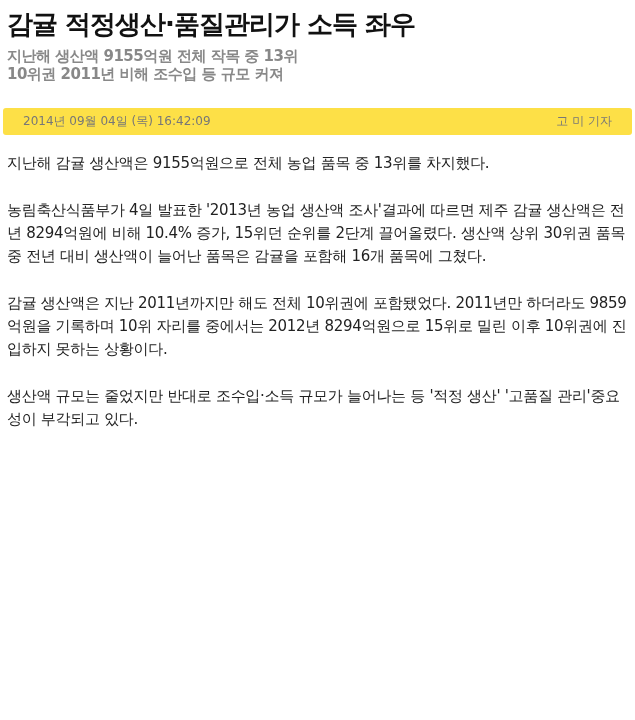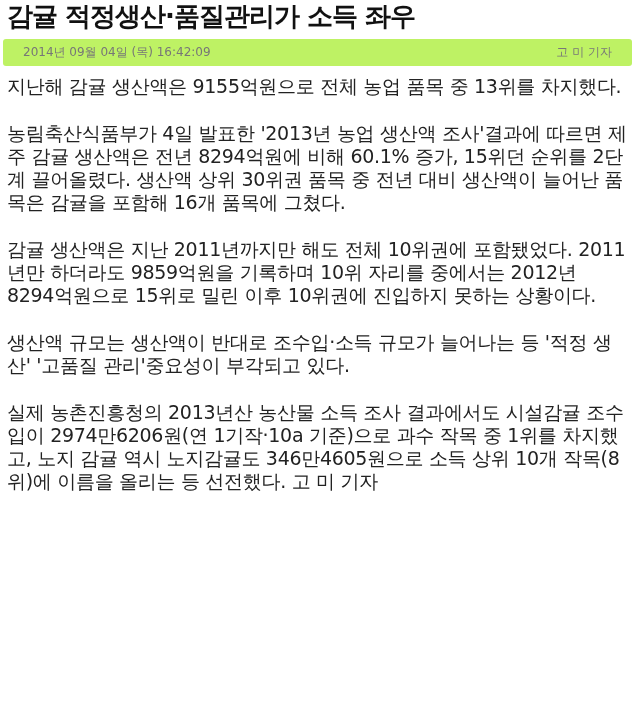--- a/index.html
+++ b/index.html
@@ -12,76 +12,79 @@
     height: 720px;
     overflow: hidden;
     font-family: "DejaVu Sans", "Liberation Sans", sans-serif;
     color: #222222;
   }
   .page {
     padding: 0 7px;
     box-sizing: border-box;
   }
   .title {
-    margin: 2px 0 7px 0;
+    margin: 10px 0 7px 0;
     font-size: 26px;
     font-weight: bold;
     color: #111111;
     letter-spacing: -1px;
     line-height: 1.15;
   }
   .subtitle {
     font-size: 15px;
     font-weight: bold;
     color: #888888;
     line-height: 18px;
     letter-spacing: -0.5px;
     margin: 0 0 25px 0;
   }
   .meta-bar {
     margin: 0 -4px;
-    background: #bef264;
+    background: #fde047;
     border-radius: 3px;
     height: 27px;
     display: flex;
     align-items: center;
     justify-content: space-between;
     padding: 0 20px;
     box-sizing: border-box;
     font-size: 12px;
     color: #777777;
   }
   .article-body {
-    margin-top: 9px;
-    font-size: 19px;
+    margin-top: 17px;
+    font-size: 15px;
     line-height: 23px;
     color: #222222;
     letter-spacing: -0.3px;
   }
   .article-body p {
     margin: 0 0 24px 0;
     overflow-wrap: break-word;
     word-break: normal;
     text-align: left;
   }
 </style>
 </head>
 <body>
 
 <div class="page">
 
   <h1 class="title">감귤 적정생산·품질관리가 소득 좌우</h1>
 
+  <div class="subtitle">
+    <div>지난해 생산액 9155억원 전체 작목 중 13위</div>
+    <div>10위권 2011년 비해 조수입 등 규모 커져</div>
+  </div>
 
   <div class="meta-bar">
     <span>2014년 09월 04일 (목) 16:42:09</span>
     <span>고 미 기자</span>
   </div>
 
   <div class="article-body">
     <p>지난해 감귤 생산액은 9155억원으로 전체 농업 품목 중 13위를 차지했다.</p>
-    <p>농림축산식품부가 4일 발표한 '2013년 농업 생산액 조사'결과에 따르면 제주 감귤 생산액은 전년 8294억원에 비해 60.1% 증가, 15위던 순위를 2단계 끌어올렸다. 생산액 상위 30위권 품목 중 전년 대비 생산액이 늘어난 품목은 감귤을 포함해 16개 품목에 그쳤다.</p>
+    <p>농림축산식품부가 4일 발표한 '2013년 농업 생산액 조사'결과에 따르면 제주 감귤 생산액은 전년 8294억원에 비해 10.4% 증가, 15위던 순위를 2단계 끌어올렸다. 생산액 상위 30위권 품목 중 전년 대비 생산액이 늘어난 품목은 감귤을 포함해 16개 품목에 그쳤다.</p>
     <p>감귤 생산액은 지난 2011년까지만 해도 전체 10위권에 포함됐었다. 2011년만 하더라도 9859억원을 기록하며 10위 자리를 중에서는 2012년 8294억원으로 15위로 밀린 이후 10위권에 진입하지 못하는 상황이다.</p>
-    <p>생산액 규모는 생산액이 반대로 조수입·소득 규모가 늘어나는 등 '적정 생산' '고품질 관리'중요성이 부각되고 있다.</p>
-    <p>실제 농촌진흥청의 2013년산 농산물 소득 조사 결과에서도 시설감귤 조수입이 2974만6206원(연 1기작·10a 기준)으로 과수 작목 중 1위를 차지했고, 노지 감귤 역시 노지감귤도 346만4605원으로 소득 상위 10개 작목(8위)에 이름을 올리는 등 선전했다. 고 미 기자</p>
+    <p>생산액 규모는 줄었지만 반대로 조수입·소득 규모가 늘어나는 등 '적정 생산' '고품질 관리'중요성이 부각되고 있다.</p>
   </div>
 
 </div>
 
 </body></html>

